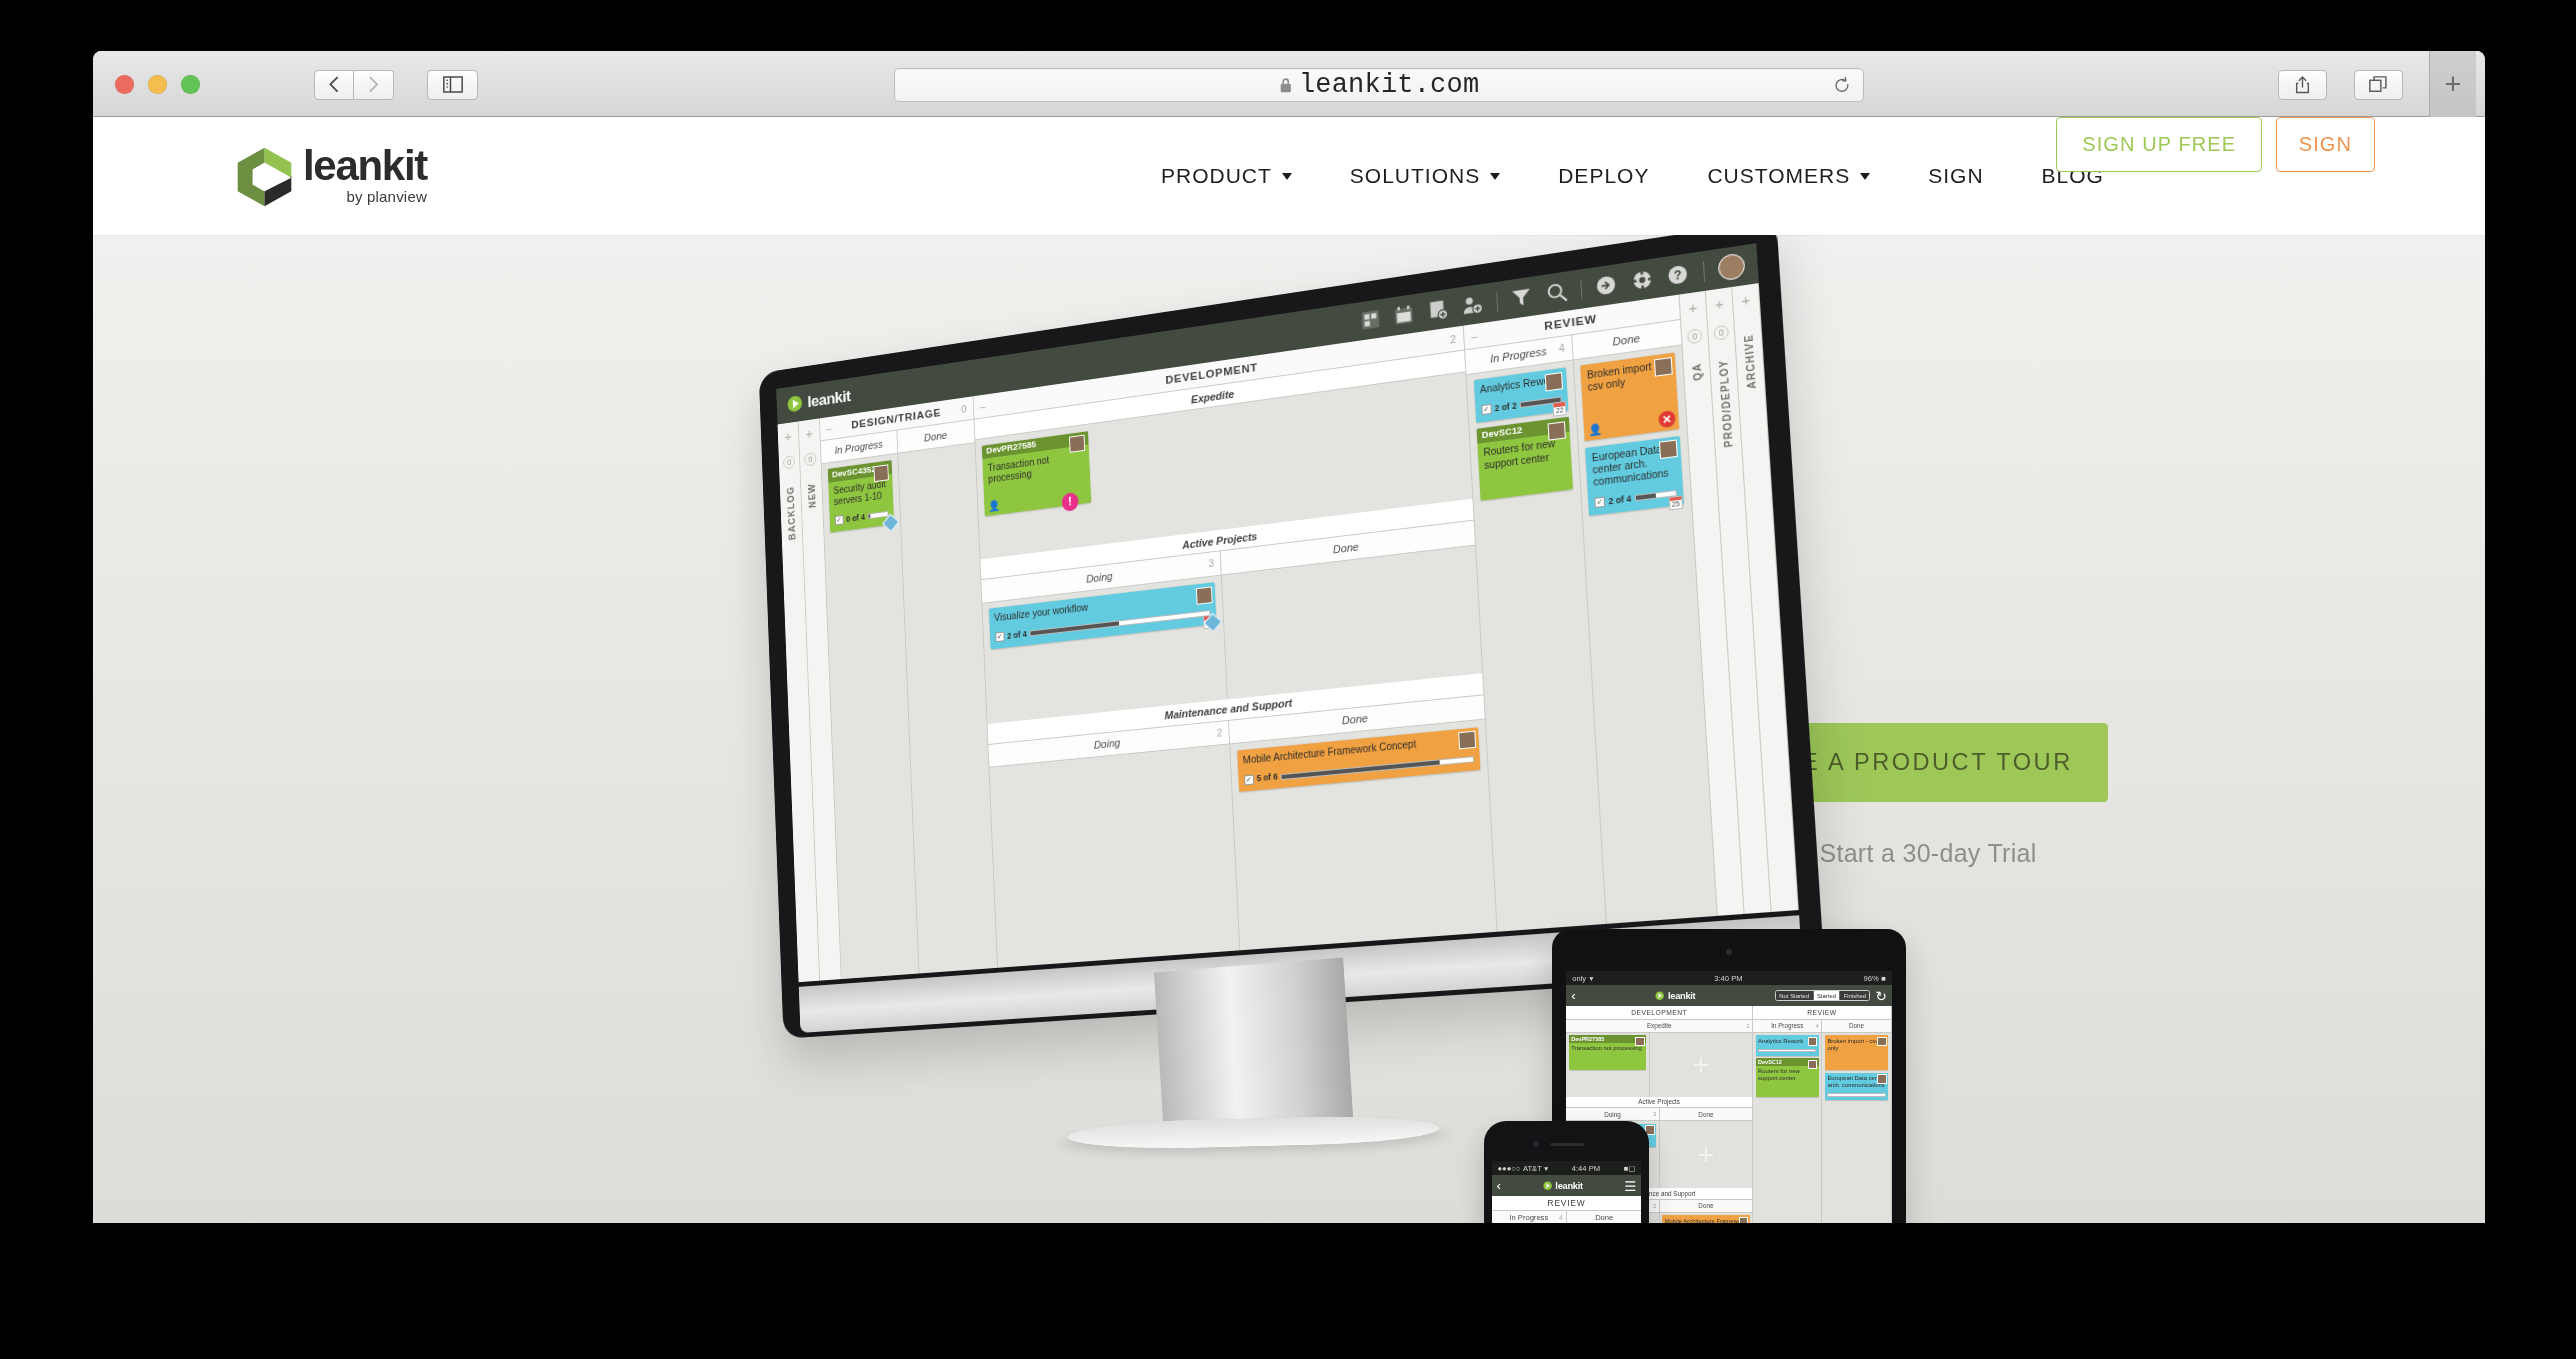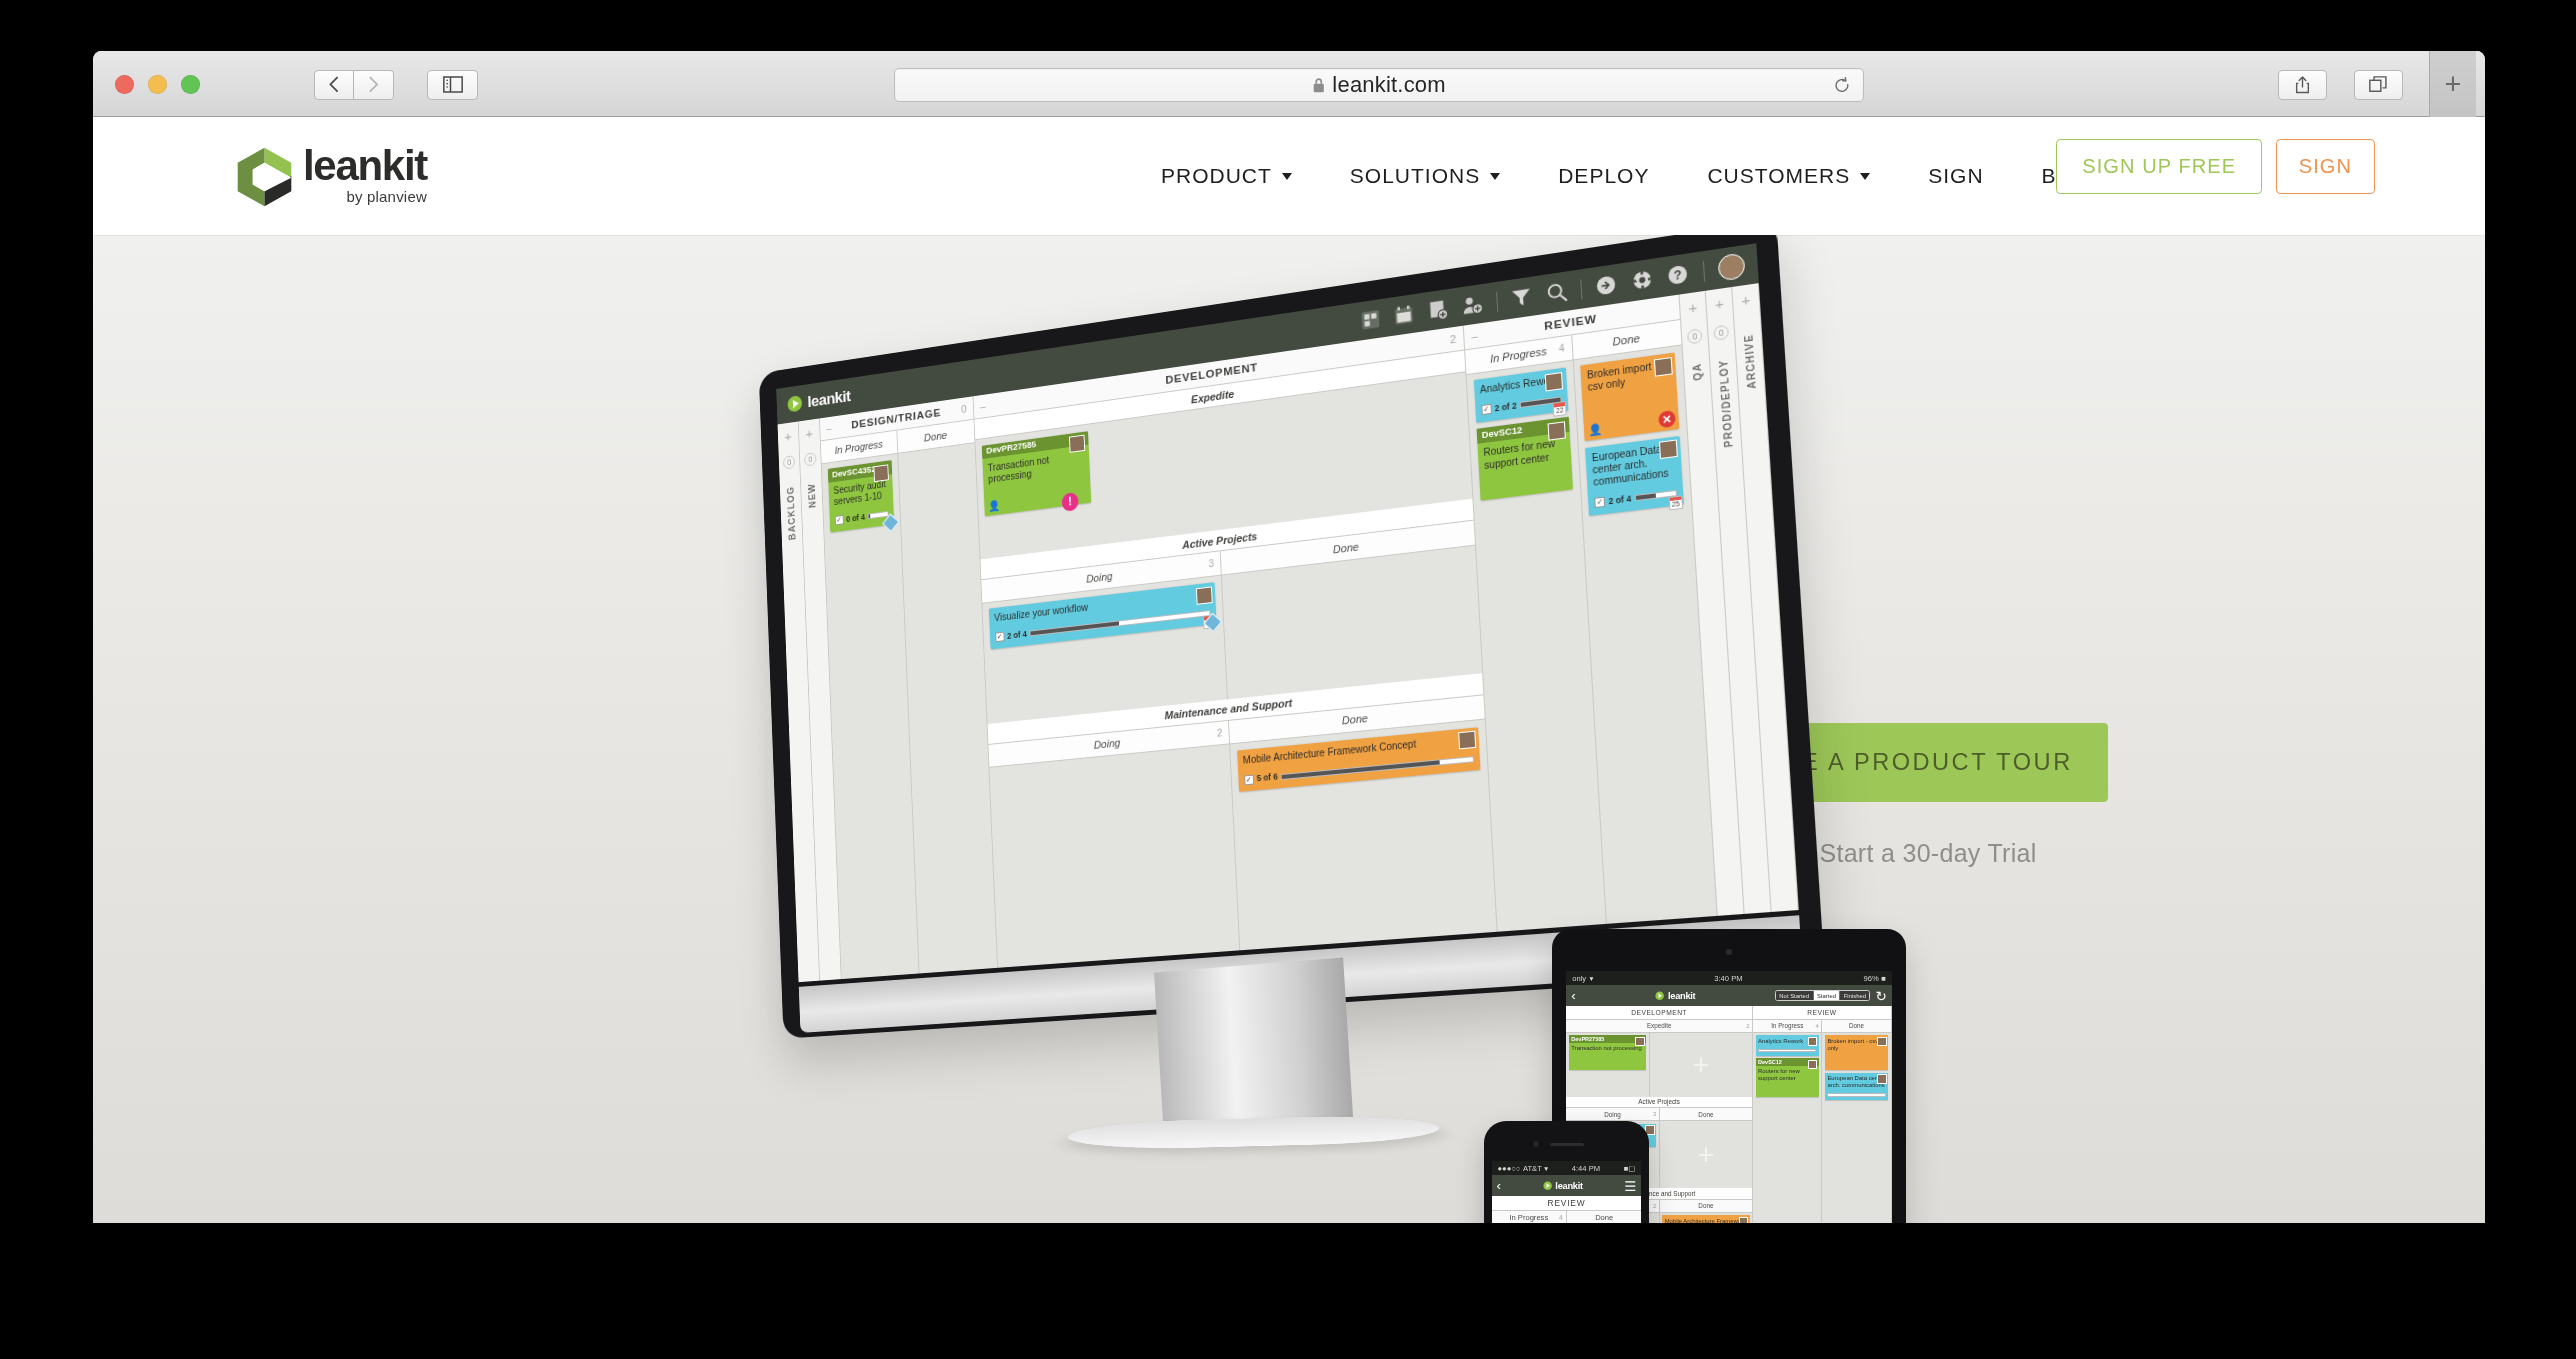--- a/index.html
+++ b/index.html
@@ -46,22 +46,22 @@
 
   #address-bar {
     position: absolute; left: 801px; top: 17px;
     width: 970px; height: 34px;
     background: linear-gradient(to bottom,#fafafa,#f2f2f2);
     border: 0.8px solid #bdbdbd; border-radius: 5px;
     display: flex; align-items: center; justify-content: center;
     box-shadow: inset 0 0.8px 1.7px rgba(0,0,0,.06);
   }
   #address-text {
-    font-size: 22px; color: #262626; letter-spacing: 0.2px;
-    font-family: Liberation Sans, sans-serif;
+    font-size: 27px; color: #262626; letter-spacing: 0.2px;
+    font-family: Liberation Mono, monospace;
   }
   #lock-icon { margin-right: 6.7px; display: inline-flex; }
   #reload-button { position: absolute; right: 11.8px; top: 7.6px; }
 
   #share-button, #tabs-button { position: absolute; top: 18.6px; width: 49px; height: 30px; }
   #share-button { left: 2185px; }
   #tabs-button  { left: 2261px; }
   #new-tab-button {
     position: absolute; left: 2336px; top: 0px;
     width: 47px; height: 66px;
@@ -101,21 +101,21 @@
     font-size: 21px; color: #1e1e1e; letter-spacing: 1px;
     padding: 0 29px; cursor: pointer; white-space: nowrap;
     display: flex; align-items: center; gap: 10px;
   }
   .caret {
     width: 0; height: 0;
     border-left: 5.9px solid transparent; border-right: 5.9px solid transparent;
     border-top: 7.6px solid #1e1e1e; display: inline-block;
   }
 
-  #nav-actions { position: absolute; right: 110px; top: 0; height: 98px; display: flex; align-items: center; gap: 13.5px; }
+  #nav-actions { position: absolute; right: 110px; top: 0; height: 98px; display: flex; align-items: flex-start; gap: 13.5px; }
   #signup-button {
     border: 1.7px solid #9dc855; color: #9dc855;
     font-size: 20px; letter-spacing: 1.1px;
     padding: 15px 25px; border-radius: 4.2px; background: #fff;
     cursor: pointer; white-space: nowrap;
   }
   #login-button {
     border: 1.7px solid #f0934e; color: #f0934e;
     font-size: 20px; letter-spacing: 1.1px;
     padding: 15px 22px; border-radius: 4.2px; background: #fff;

